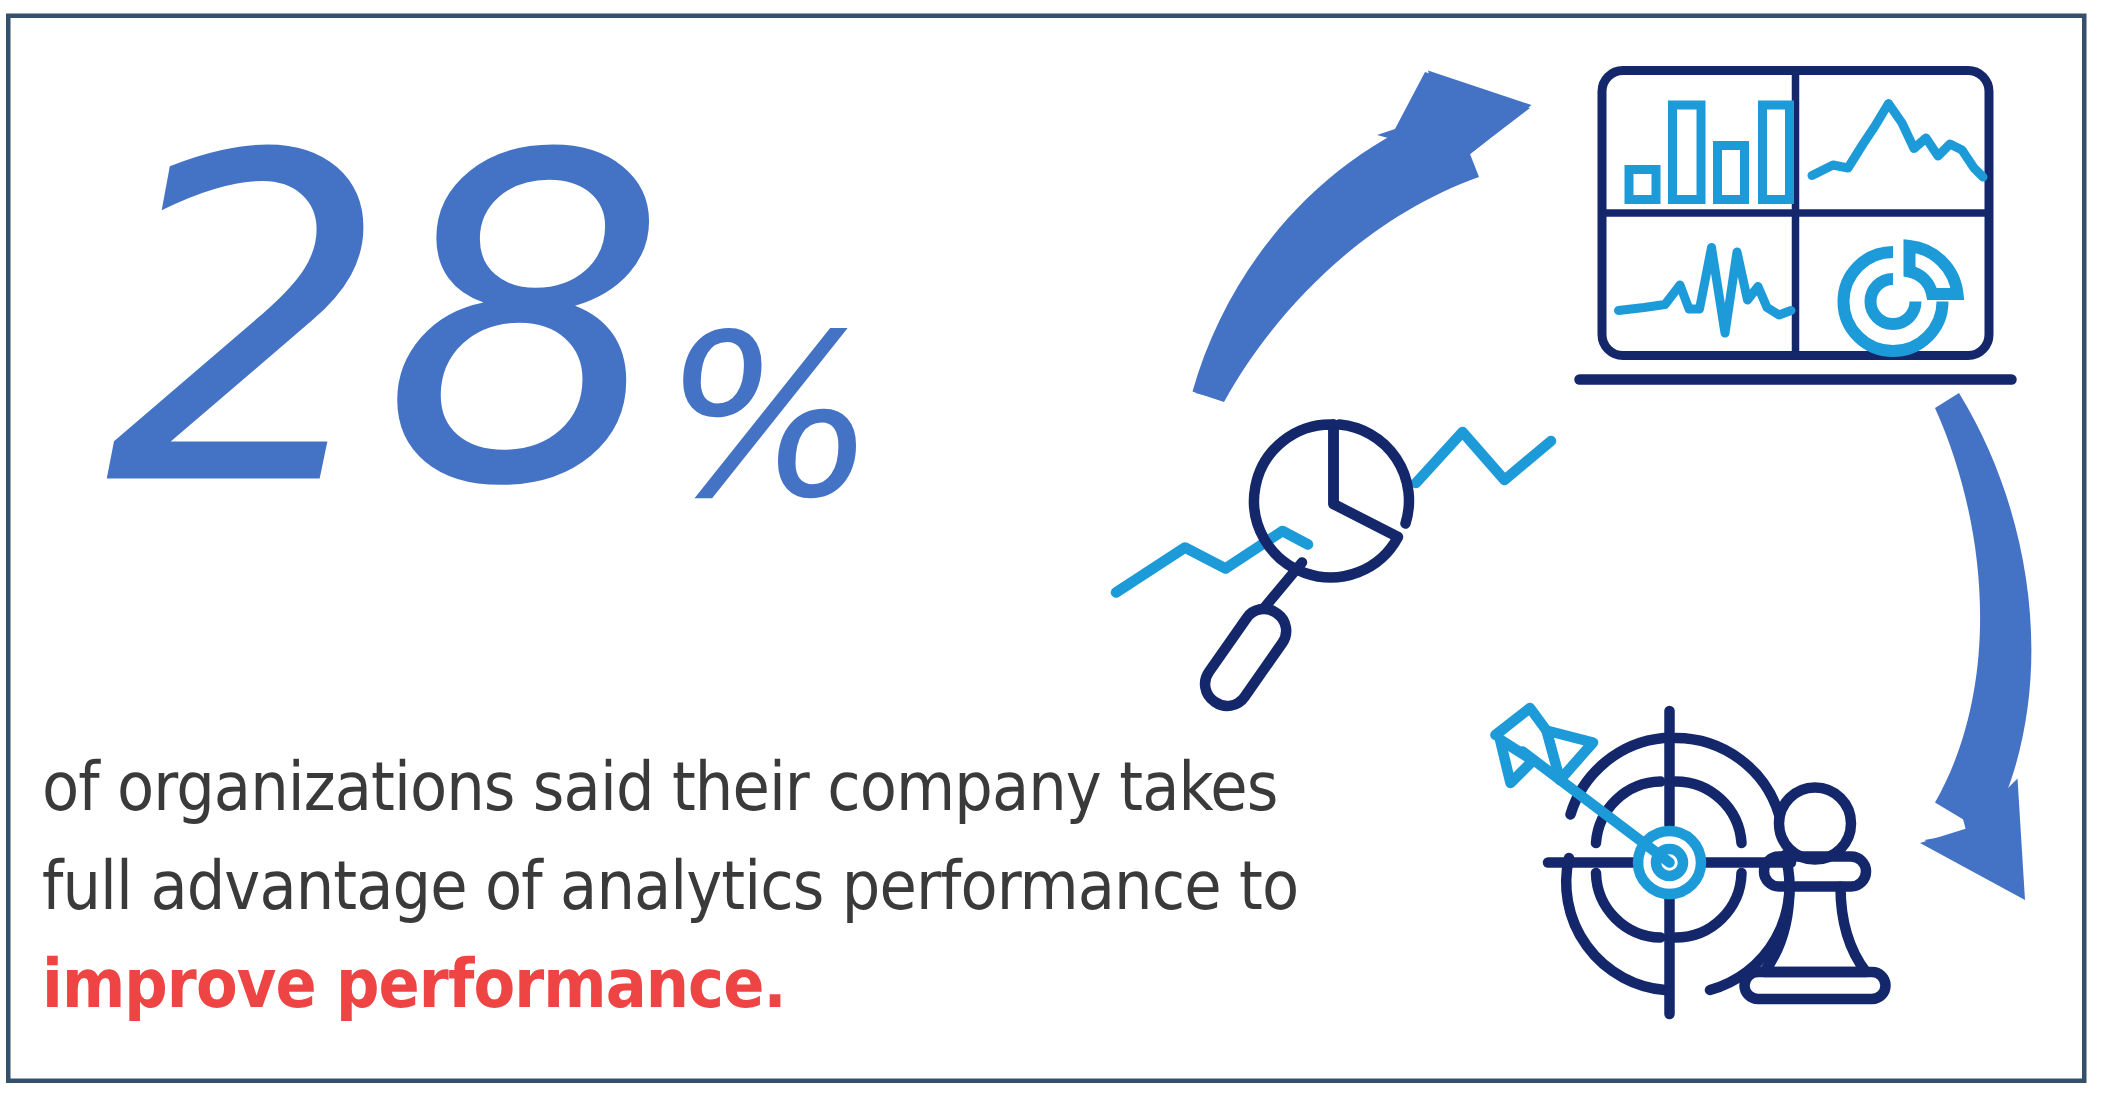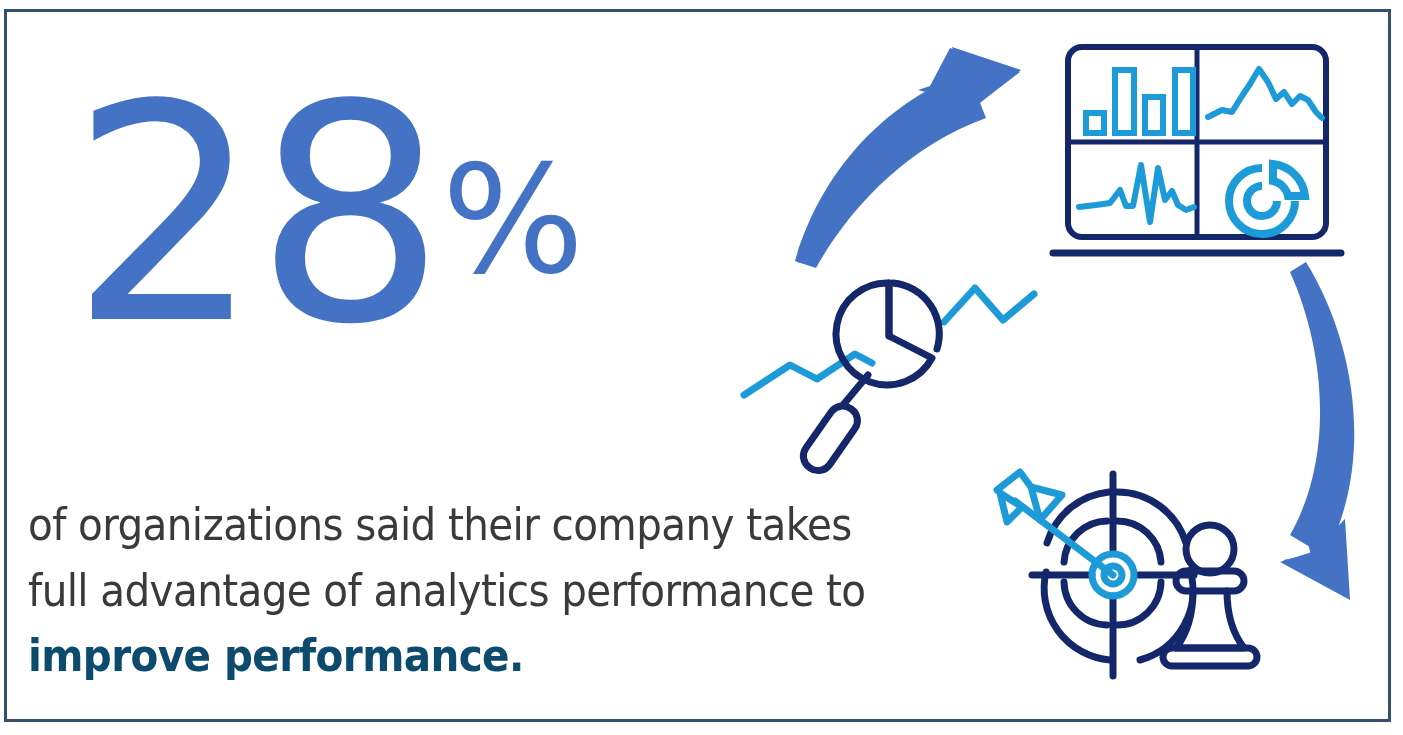--- a/index.html
+++ b/index.html
@@ -25,22 +25,23 @@
     border: 3px solid #35506b;
     background: #ffffff;
     box-sizing: border-box;
   }
   
   .stat-block {
     position: absolute;
     left: 70px;
     top: 78px;
     display: flex;
-    align-items: center;
+    align-items: flex-end;
     line-height: 1;
+    font-style: italic;
   }
   .stat-number {
     font-family: "DejaVu Sans", sans-serif;
     font-size: 300px;
     font-weight: 400;
     color: #4472c4;
     letter-spacing: -6px;
     line-height: 0.92;
   }
   .stat-percent {
@@ -59,21 +60,21 @@
     top: 492px;
     width: 880px;
     font-family: "DejaVu Sans", sans-serif;
     font-size: 45px;
     line-height: 1.46;
     color: #3a3a3a;
     font-stretch: condensed;
     letter-spacing: -0.6px;
   }
   .body-copy .emph {
-    color: #0c4a6e;
+    color: #ef4444;
     font-weight: bold;
   }
   
   .art {
     position: absolute;
     left: 0;
     top: 0;
     width: 1403px;
     height: 735px;
     pointer-events: none;

